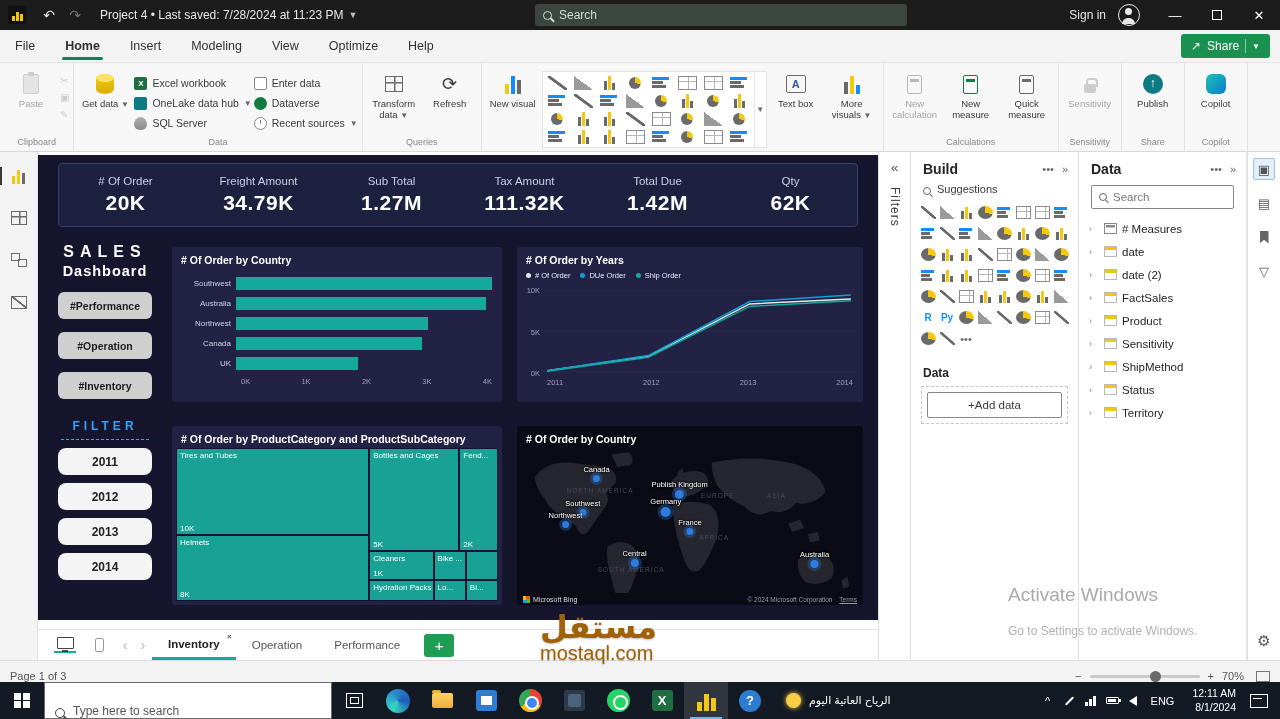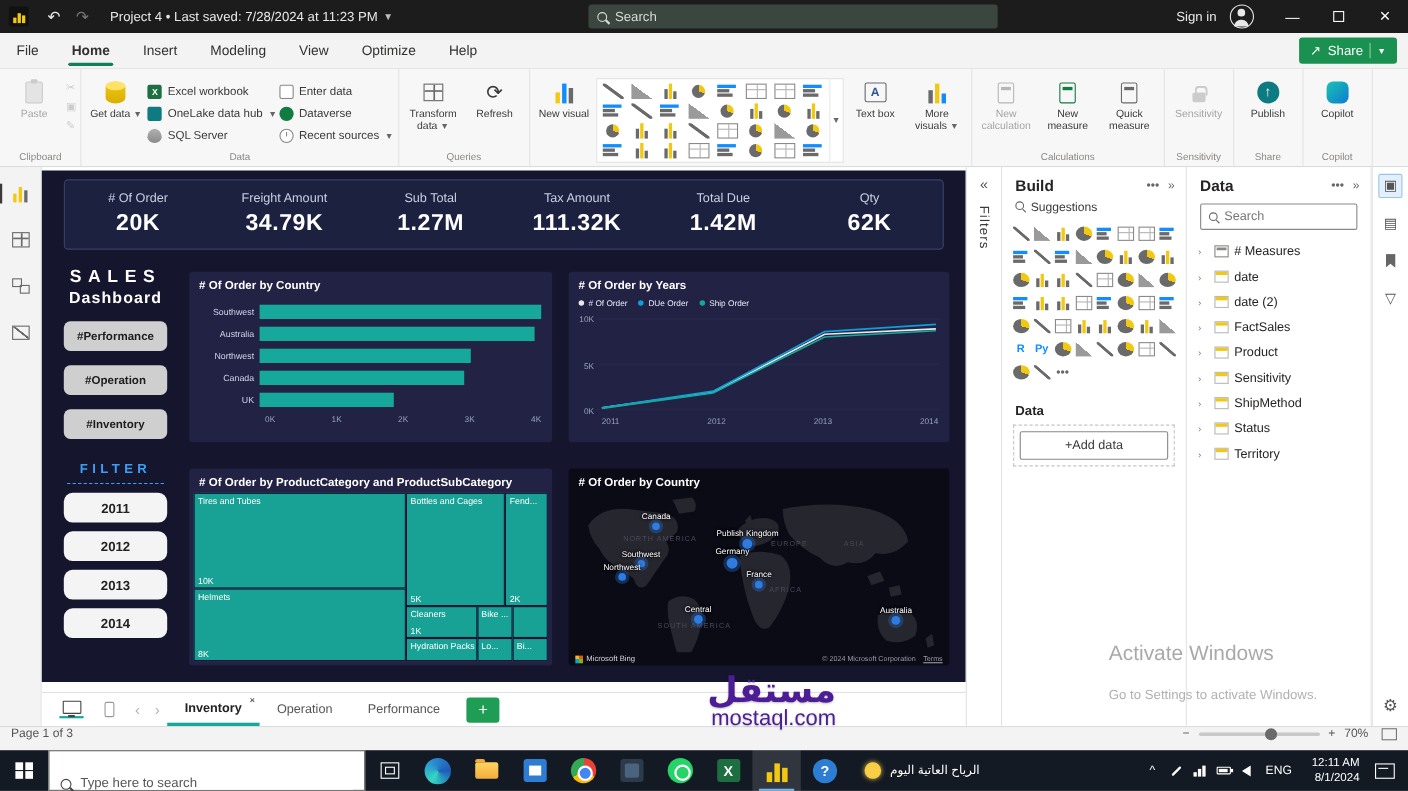--- a/index.html
+++ b/index.html
@@ -162,21 +162,21 @@
   .fs-label{writing-mode:vertical-rl;font-size:12px;color:#3b3a39;margin-top:12px;letter-spacing:1px;}
 
   
   .pane{position:absolute;top:0;height:100%;background:#fff;border-right:1px solid #e1e1e1;}
   .pane-build{left:911px;width:168px;}
   .pane-data{left:1079px;width:168px;}
   .pane-head{display:flex;align-items:center;padding:9px 10px 4px 12px;}
   .pane-title{font-size:14px;font-weight:bold;color:#252423;}
   .pane-head-ics{margin-left:auto;display:flex;gap:8px;color:#666;font-size:11px;}
   .pane-head-ics span{cursor:pointer;}
-  .sugg-row{display:flex;align-items:flex-start;gap:6px;padding:2px 12px 4px 12px;font-size:11px;color:#3b3a39;}
+  .sugg-row{display:flex;align-items:flex-end;gap:6px;padding:2px 12px 4px 12px;font-size:11px;color:#3b3a39;}
   .mag-dark{width:8px;height:8px;border:1.3px solid #666;border-radius:50%;position:relative;flex:none;}
   .mag-dark::after{content:'';position:absolute;width:4px;height:1.3px;background:#666;transform:rotate(45deg);right:-3px;bottom:-2px;}
   .build-grid{display:grid;grid-template-columns:repeat(8,18px);grid-auto-rows:19px;gap:2px 1px;padding:4px 8px;}
   .build-grid .mini{width:15px;height:13px;}
   .build-data-label{font-size:12px;font-weight:bold;color:#252423;padding:14px 12px 6px 12px;}
   .add-data-outer{margin:0 10px;border:1.5px dashed #c6c6c6;padding:5px;}
   .add-data-btn{border:1px solid #8a8886;border-radius:2px;height:26px;display:flex;align-items:center;justify-content:center;font-size:11.5px;color:#3b3a39;cursor:pointer;}
   .search-box{margin:4px 12px 8px 12px;height:24px;border:1px solid #8a8886;border-radius:2px;display:flex;align-items:center;gap:6px;padding:0 7px;}
   .search-box input{border:none;outline:none;font-size:11.5px;width:100%;color:#333;background:transparent;}
   .search-box input::placeholder{color:#797775;}
@@ -200,21 +200,21 @@
   .tab-view{width:34px;display:flex;flex-direction:column;align-items:center;gap:2px;cursor:pointer;}
   .tab-view .uline{width:22px;height:2px;background:#16a89a;}
   .ico-phone{width:9px;height:14px;border:1.5px solid #999;border-radius:2px;}
   .tab-arrow{width:18px;text-align:center;color:#b5b5b5;font-size:14px;cursor:pointer;}
   .tab{height:100%;display:flex;align-items:center;padding:0 16px;font-size:11.5px;color:#555;cursor:pointer;position:relative;white-space:nowrap;}
   .tab.active{color:#222;font-weight:bold;border-bottom:3px solid #16a89a;background:#fff;}
   .tab-close{position:absolute;top:2px;right:4px;font-size:8px;color:#555;}
   .tab-add{width:30px;height:23px;background:#1f9d55;color:#fff;border-radius:3px;display:flex;align-items:center;justify-content:center;font-size:15px;margin-left:8px;cursor:pointer;}
 
   
-  .statusbar{position:absolute;left:0;top:660px;width:1280px;height:22px;background:#f3f3f3;border-top:1px solid #dcdcdc;display:flex;align-items:flex-start;font-size:11px;color:#555;padding:0 10px;}
+  .statusbar{position:absolute;left:0;top:660px;width:1280px;height:22px;background:#f3f3f3;border-top:1px solid #dcdcdc;display:flex;align-items:flex-end;font-size:11px;color:#555;padding:0 10px;}
   .sb-zoom{margin-left:auto;display:flex;align-items:center;gap:8px;}
   .zoom-track{width:110px;height:3px;background:#c8c8c8;border-radius:2px;position:relative;cursor:pointer;}
   .zoom-thumb{position:absolute;left:55%;top:-4px;width:11px;height:11px;border-radius:50%;background:#6a6a6a;}
   .sb-fit{width:14px;height:11px;border:1.4px solid #777;margin-left:4px;cursor:pointer;}
 
   
   .taskbar{position:absolute;left:0;top:682px;width:1280px;height:37px;background:#141a24;display:flex;align-items:center;color:#fff;}
   .tk-start{width:44px;height:100%;display:flex;align-items:center;justify-content:center;cursor:pointer;}
   .win-logo{display:grid;grid-template-columns:7px 7px;grid-template-rows:7px 7px;gap:1.5px;}
   .win-logo i{background:#fff;display:block;}
@@ -253,21 +253,21 @@
   .tr-sig{display:flex;align-items:flex-end;gap:1.5px;height:11px;}
   .tr-sig i{display:block;width:2.5px;background:#fff;}
   .tr-bat{width:13px;height:7px;border:1.2px solid #fff;border-radius:1px;position:relative;background:linear-gradient(#fff,#fff) 1px 1px/8px 3px no-repeat;}
   .tr-bat::after{content:'';position:absolute;right:-3px;top:1.2px;width:1.6px;height:3px;background:#fff;}
   .tr-vol{width:0;height:0;border-top:5px solid transparent;border-bottom:5px solid transparent;border-right:8px solid #fff;}
   .tk-lang{padding:0 8px;font-size:11px;cursor:pointer;}
   .tk-clock{padding:0 10px;text-align:right;font-size:10.5px;line-height:1.3;cursor:pointer;}
   .tk-note{width:18px;height:14px;border:1.4px solid #fff;margin:0 12px 0 4px;position:relative;cursor:pointer;background:linear-gradient(#fff,#fff) 2px 3px/9px 1.4px no-repeat;}
 
   
-  .wm-center{position:absolute;left:540px;top:608px;width:220px;text-align:right;z-index:50;pointer-events:none;color:#4c1d95;text-shadow:0 1px 2px rgba(0,0,0,.25);}
+  .wm-center{position:absolute;left:540px;top:608px;width:220px;text-align:left;z-index:50;pointer-events:none;color:#a16207;text-shadow:0 1px 2px rgba(0,0,0,.25);}
   .wm-center .l1{font-size:32px;font-weight:bold;}
   .wm-center .l2{font-size:20px;margin-top:-4px;}
   .wm-activate{position:absolute;left:1008px;top:584px;z-index:40;pointer-events:none;color:rgba(140,140,140,.75);}
   .wm-activate .a1{font-size:19px;}
   .wm-activate .a2{font-size:12px;margin-top:18px;color:rgba(150,150,150,.75);}
 </style>
 </head>
 <body>
 
 <div class="root">

